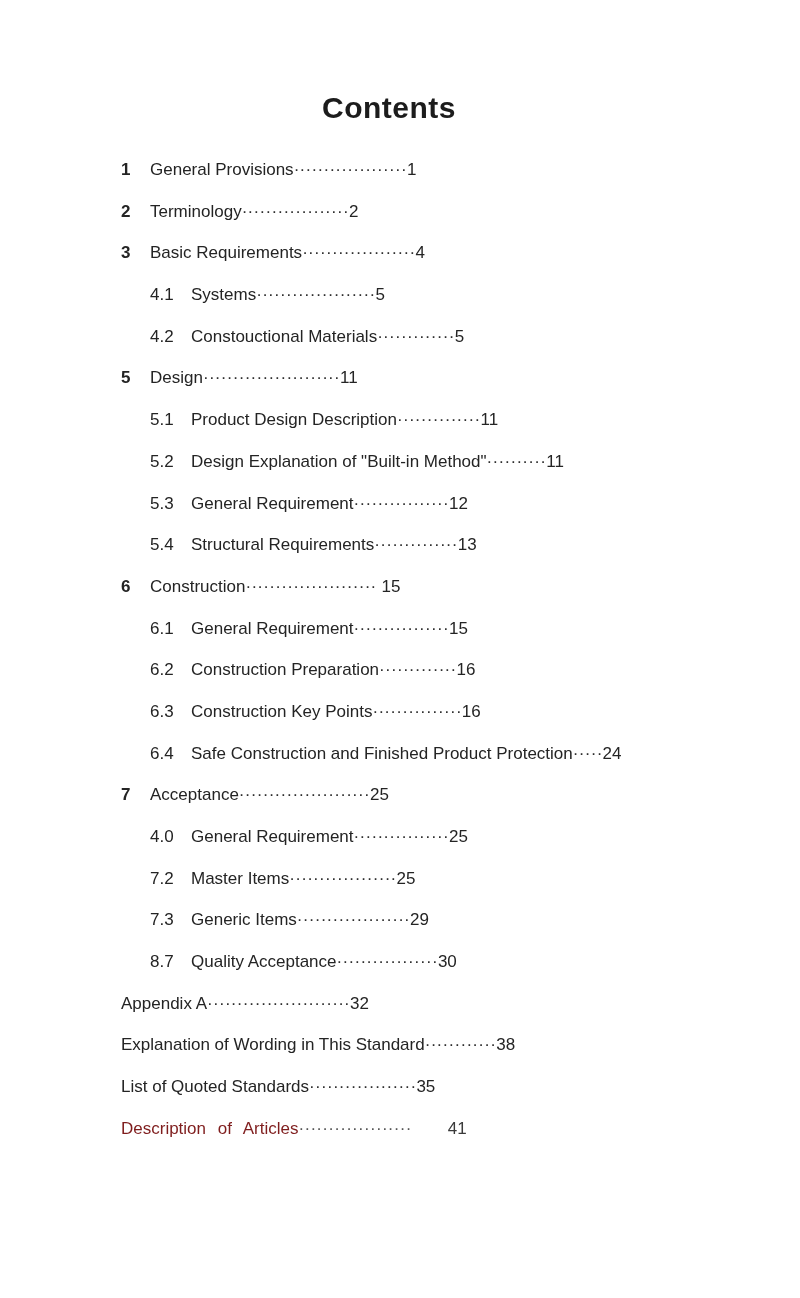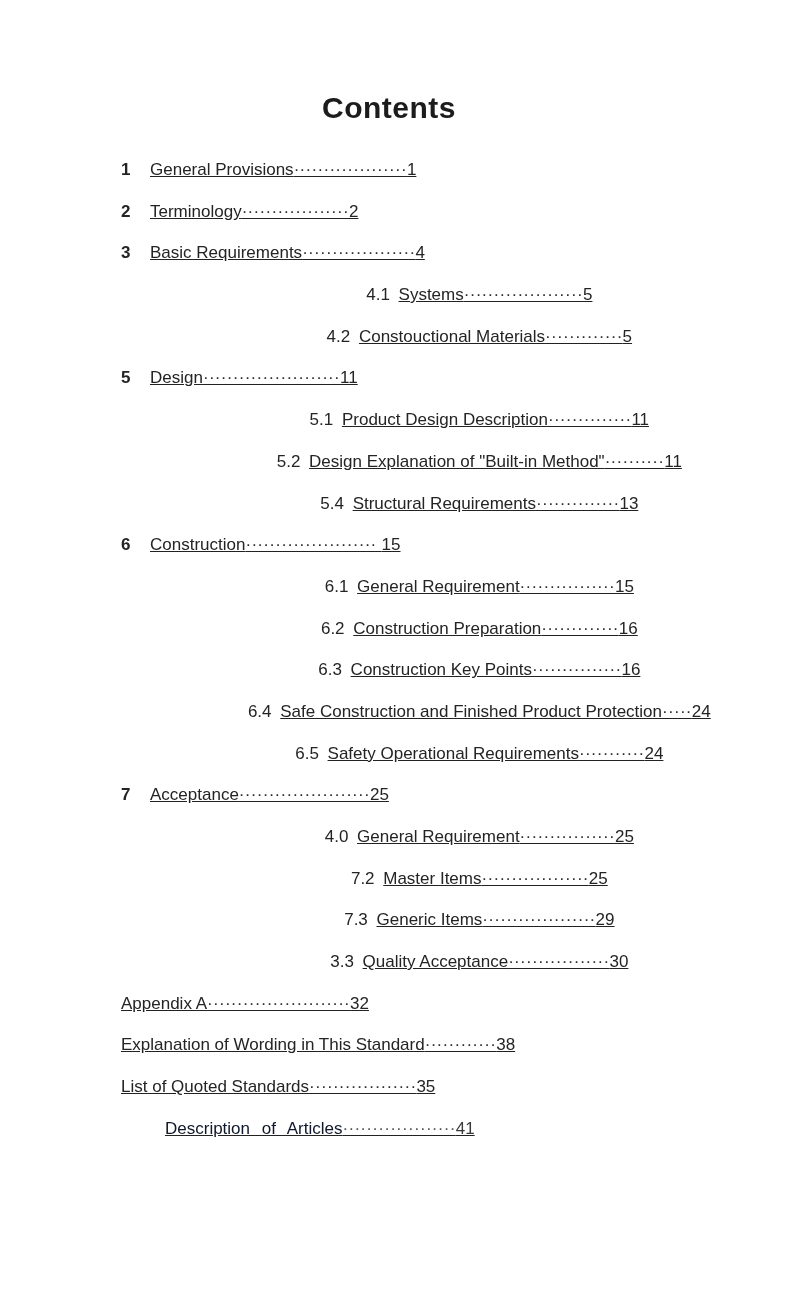--- a/index.html
+++ b/index.html
@@ -28,90 +28,88 @@
     line-height: 36px;
     font-weight: 700;
     letter-spacing: 0.5px;
     color: #1c1c1c;
   }
   .toc-list {
     margin: 35px 0 0 121px;
     padding: 0;
     list-style: none;
     font-size: 17px;
-    text-decoration: underline;
   }
   .toc-row {
     height: 18px;
     line-height: 18px;
     margin-bottom: 23.7px;
     white-space: nowrap;
     color: #242424;
   }
   .toc-row .num {
     display: inline-block;
   }
   .toc-row.level1 .num {
     font-weight: 700;
     width: 29px;
   }
   .toc-row.level2 {
     padding-left: 29px;
-    text-align: center;
   }
   .toc-row.level2 .num {
     font-weight: 400;
     width: 41px;
   }
   .toc-row.level0 {
     padding-left: 0;
   }
   .toc-row .dots {
     letter-spacing: 0.3px;
     color: #2e2e2e;
   }
   .toc-row .pagenum {
     color: #242424;
   }
   .toc-row.muted .label {
-    color: #0f172a;
+    color: #7f1d1d;
     word-spacing: 7px;
-    margin-left: 44px;
   }
   .toc-row.muted .dots {
     color: #555555;
   }
   .toc-row.muted .pagenum {
     color: #3a3a3a;
+    margin-left: 36px;
   }
 </style>
 </head>
 <body>
 
 <main class="doc-page">
   <h1 class="doc-title">Contents</h1>
   <ol class="toc-list">
       <li class="toc-row level1"><span class="num">1</span><span class="label">General Provisions</span><span class="dots">···················</span><span class="pagenum">1</span></li>
       <li class="toc-row level1"><span class="num">2</span><span class="label">Terminology</span><span class="dots">··················</span><span class="pagenum">2</span></li>
       <li class="toc-row level1"><span class="num">3</span><span class="label">Basic Requirements</span><span class="dots">···················</span><span class="pagenum">4</span></li>
       <li class="toc-row level2"><span class="num">4.1</span><span class="label">Systems</span><span class="dots">····················</span><span class="pagenum">5</span></li>
       <li class="toc-row level2"><span class="num">4.2</span><span class="label">Constouctional Materials</span><span class="dots">·············</span><span class="pagenum">5</span></li>
       <li class="toc-row level1"><span class="num">5</span><span class="label">Design</span><span class="dots">·······················</span><span class="pagenum">11</span></li>
       <li class="toc-row level2"><span class="num">5.1</span><span class="label">Product Design Description</span><span class="dots">··············</span><span class="pagenum">11</span></li>
       <li class="toc-row level2"><span class="num">5.2</span><span class="label">Design Explanation of "Built-in Method"</span><span class="dots">··········</span><span class="pagenum">11</span></li>
+      <li class="toc-row level2"><span class="num">5.3</span><span class="label">General Requirement</span><span class="dots">················</span><span class="pagenum">12</span></li>
       <li class="toc-row level2"><span class="num">5.4</span><span class="label">Structural Requirements</span><span class="dots">··············</span><span class="pagenum">13</span></li>
       <li class="toc-row level1"><span class="num">6</span><span class="label">Construction</span><span class="dots">······················ </span><span class="pagenum">15</span></li>
       <li class="toc-row level2"><span class="num">6.1</span><span class="label">General Requirement</span><span class="dots">················</span><span class="pagenum">15</span></li>
       <li class="toc-row level2"><span class="num">6.2</span><span class="label">Construction Preparation</span><span class="dots">·············</span><span class="pagenum">16</span></li>
       <li class="toc-row level2"><span class="num">6.3</span><span class="label">Construction Key Points</span><span class="dots">···············</span><span class="pagenum">16</span></li>
       <li class="toc-row level2"><span class="num">6.4</span><span class="label">Safe Construction and Finished Product Protection</span><span class="dots">·····</span><span class="pagenum">24</span></li>
-      <li class="toc-row level2"><span class="num">6.5</span><span class="label">Safety Operational Requirements</span><span class="dots">···········</span><span class="pagenum">24</span></li>
       <li class="toc-row level1"><span class="num">7</span><span class="label">Acceptance</span><span class="dots">······················</span><span class="pagenum">25</span></li>
       <li class="toc-row level2"><span class="num">4.0</span><span class="label">General Requirement</span><span class="dots">················</span><span class="pagenum">25</span></li>
       <li class="toc-row level2"><span class="num">7.2</span><span class="label">Master Items</span><span class="dots">··················</span><span class="pagenum">25</span></li>
       <li class="toc-row level2"><span class="num">7.3</span><span class="label">Generic Items</span><span class="dots">···················</span><span class="pagenum">29</span></li>
-      <li class="toc-row level2"><span class="num">3.3</span><span class="label">Quality Acceptance</span><span class="dots">·················</span><span class="pagenum">30</span></li>
+      <li class="toc-row level2"><span class="num">8.7</span><span class="label">Quality Acceptance</span><span class="dots">·················</span><span class="pagenum">30</span></li>
       <li class="toc-row level0"><span class="label">Appendix A</span><span class="dots">························</span><span class="pagenum">32</span></li>
       <li class="toc-row level0"><span class="label">Explanation of Wording in This Standard</span><span class="dots">············</span><span class="pagenum">38</span></li>
       <li class="toc-row level0"><span class="label">List of Quoted Standards</span><span class="dots">··················</span><span class="pagenum">35</span></li>
       <li class="toc-row level0 muted"><span class="label">Description of Articles</span><span class="dots">···················</span><span class="pagenum">41</span></li>
     </ol>
 </main>
 
 </body></html>

